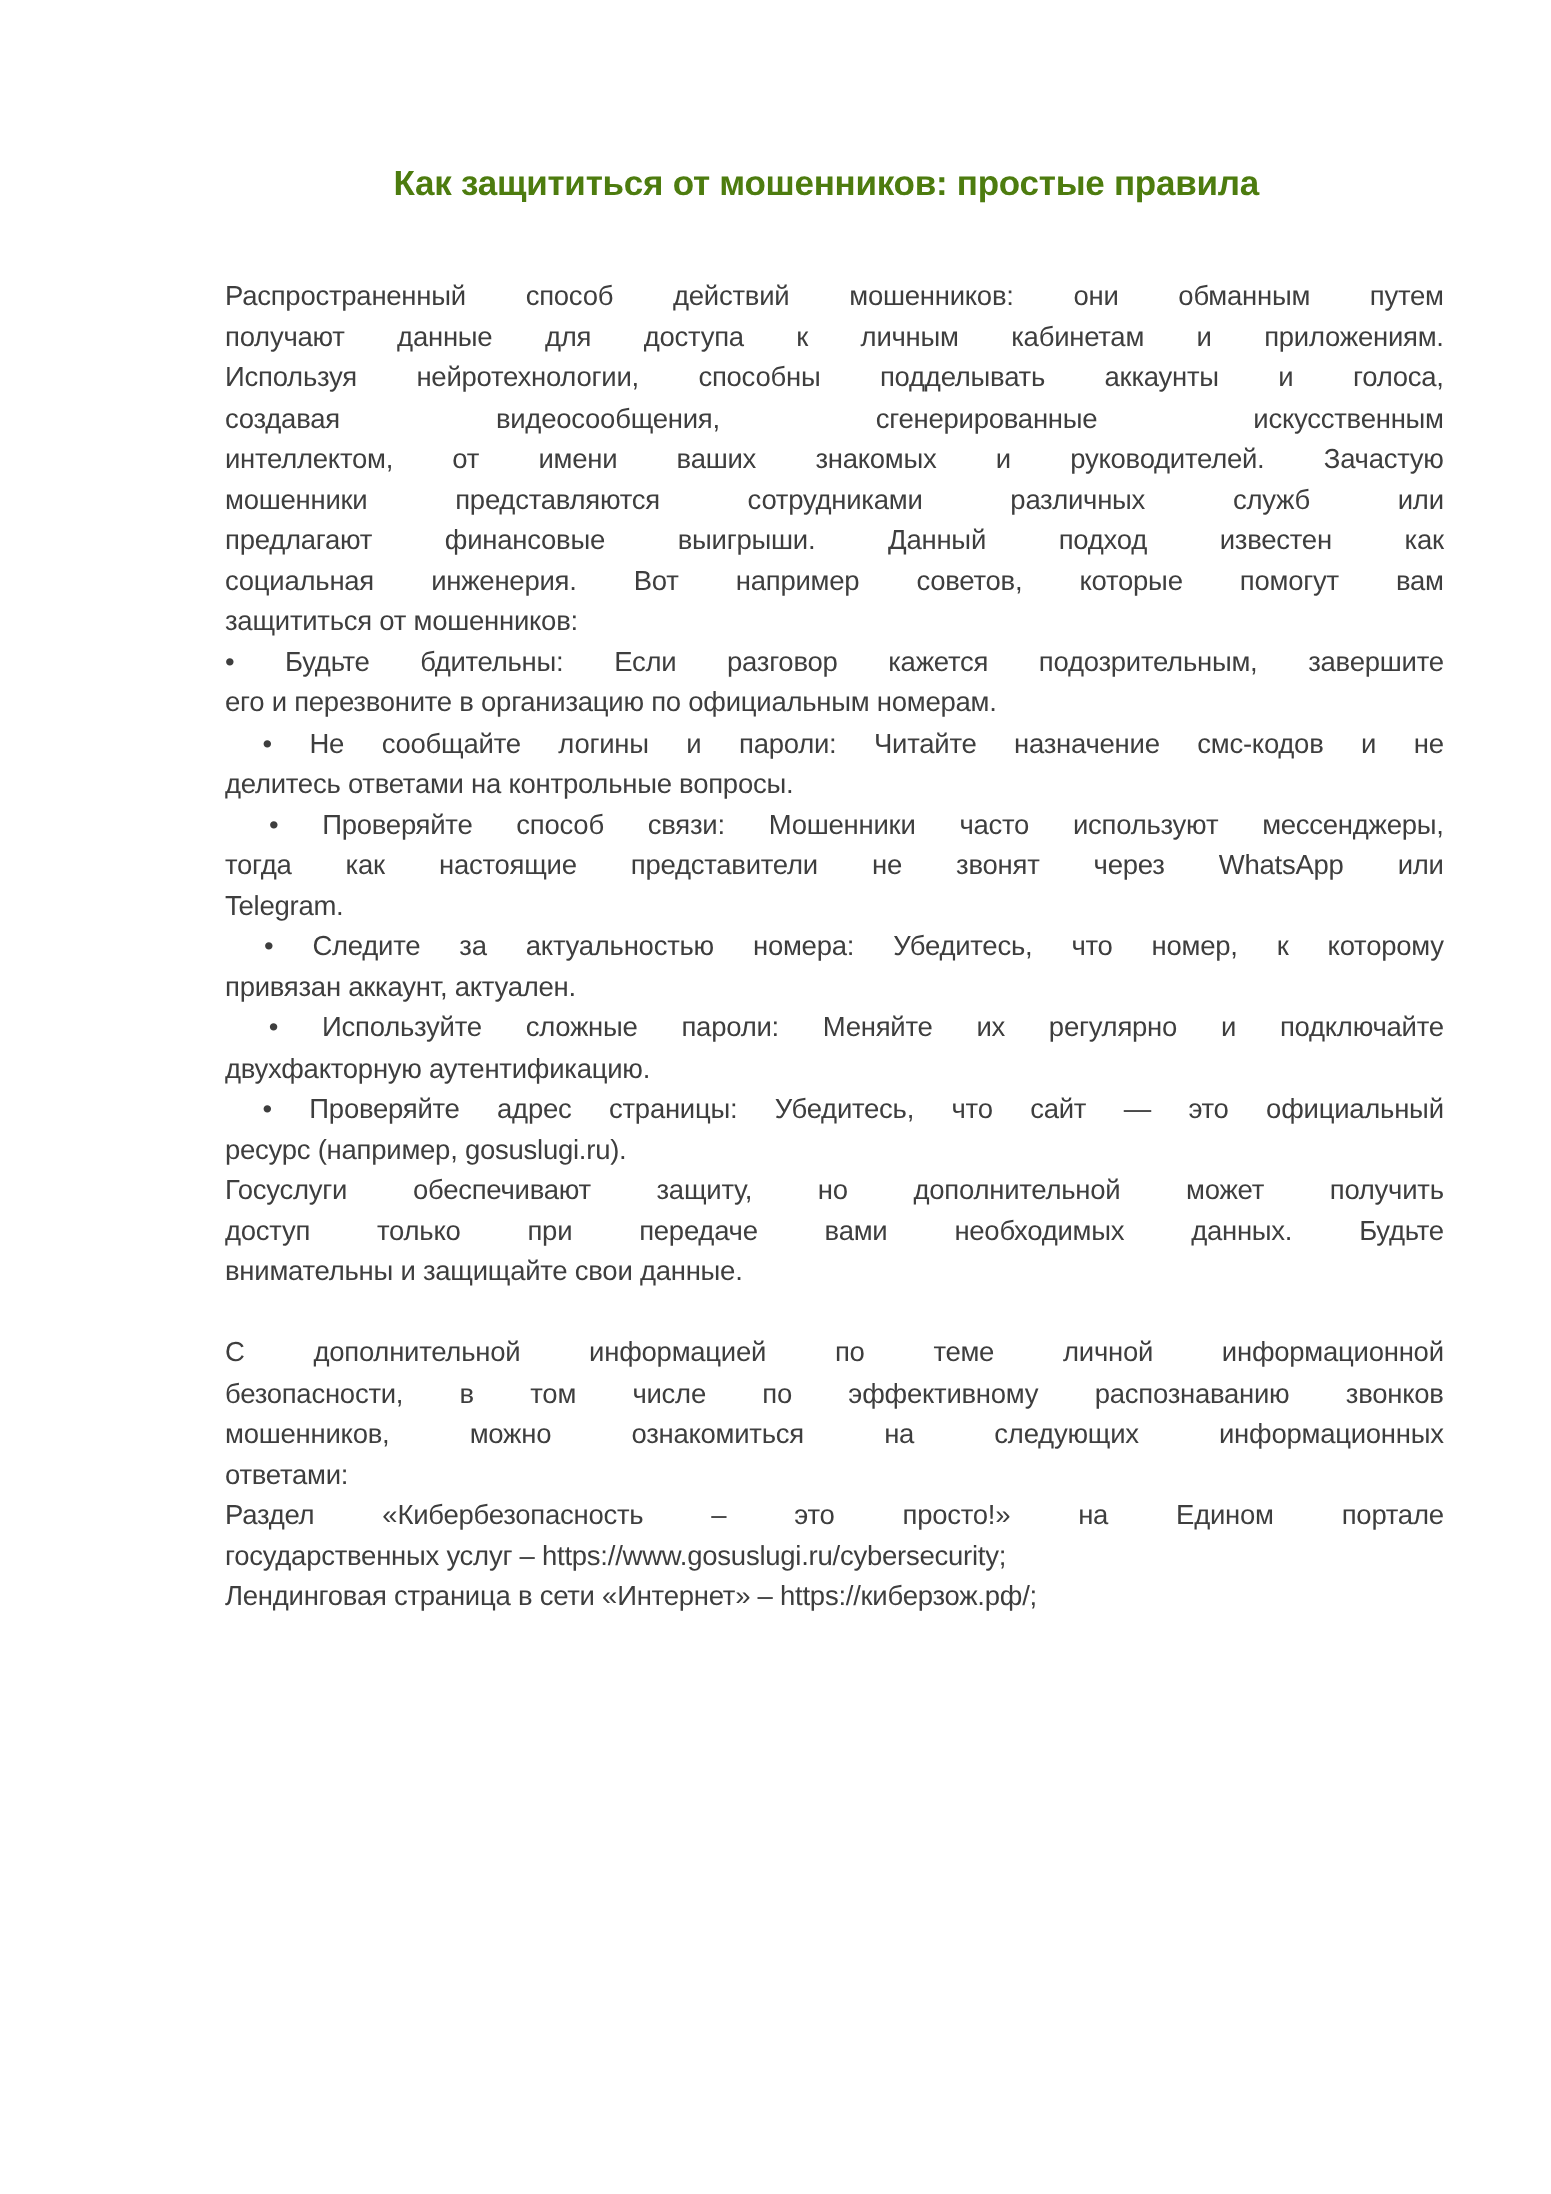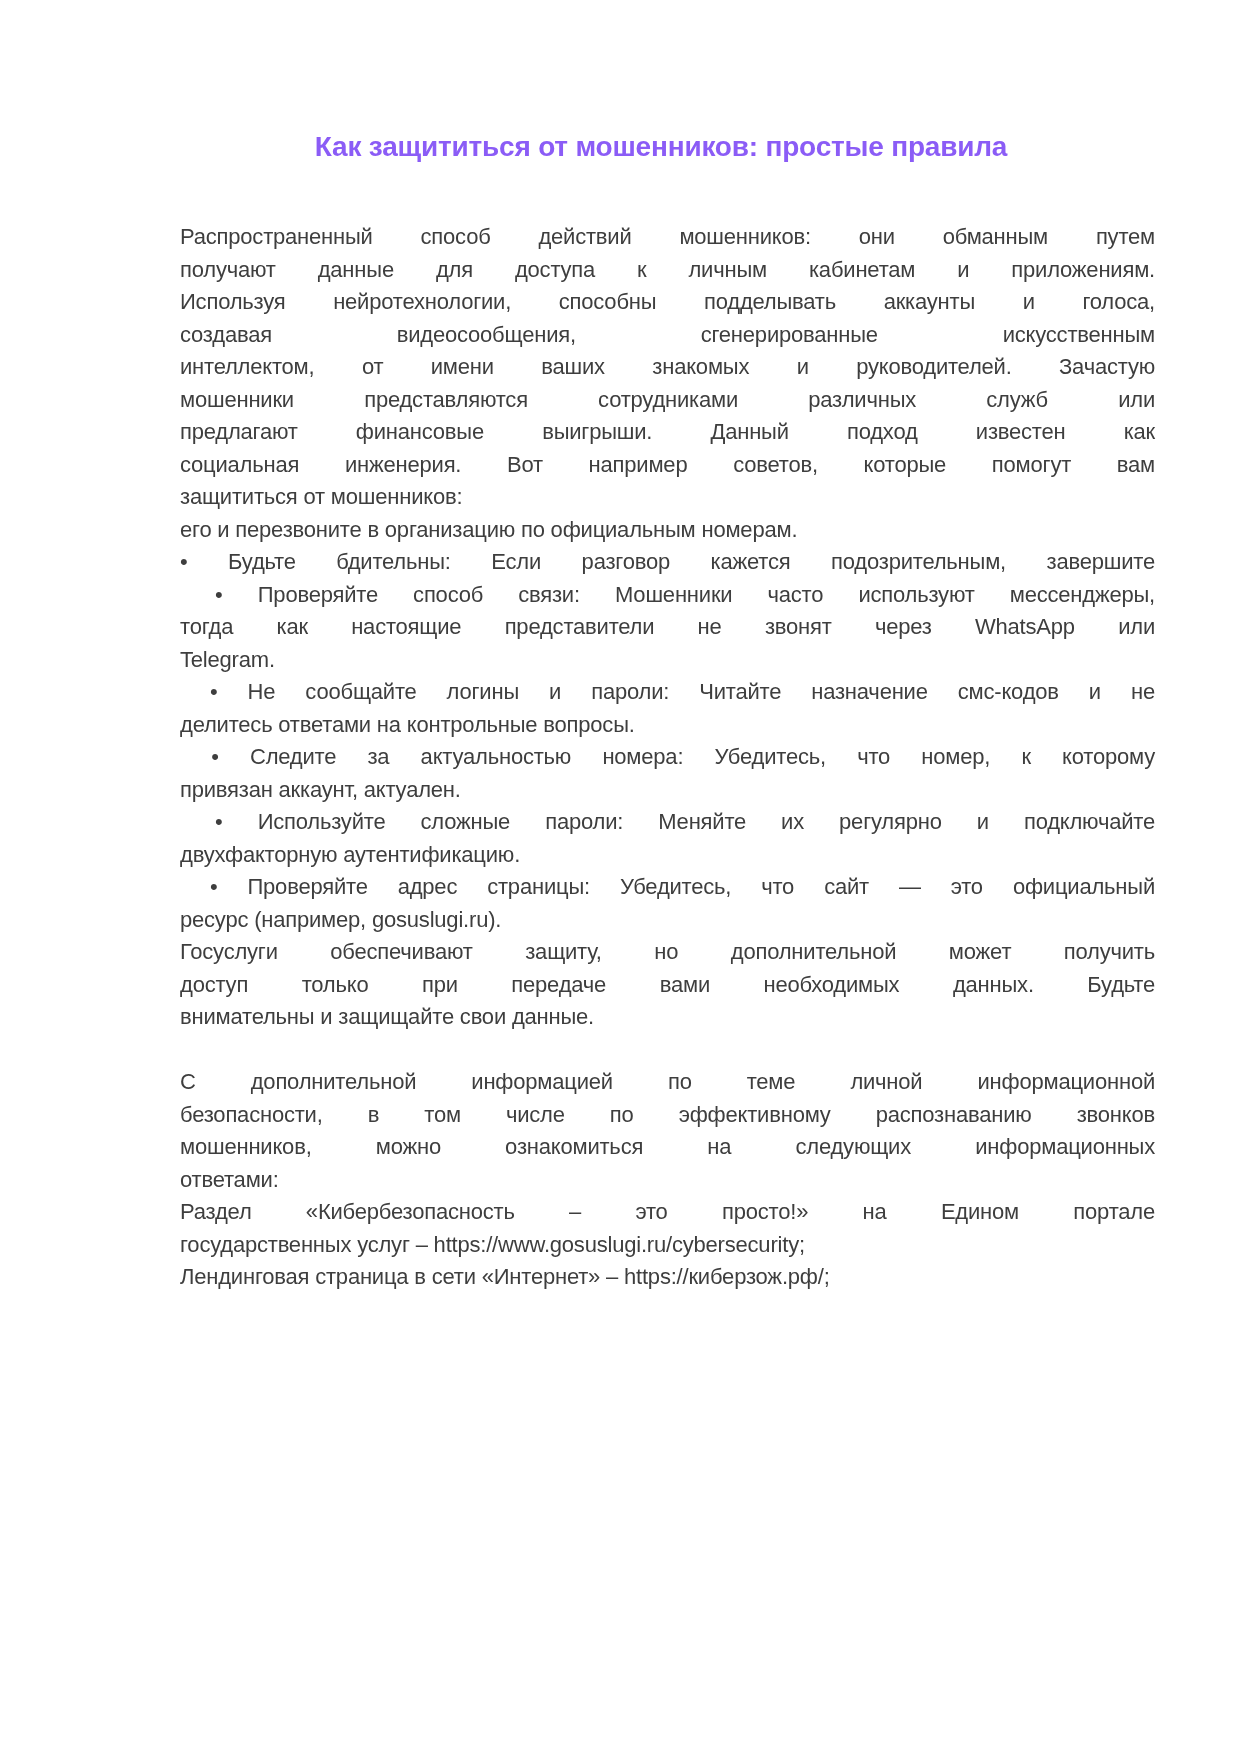--- a/index.html
+++ b/index.html
@@ -21,21 +21,21 @@
     top: 0;
     width: 988px;
   }
   .doc-title {
     margin: 130px 0 0 0;
     padding: 0;
     font-size: 28px;
     line-height: 33px;
     font-weight: bold;
     text-align: center;
-    color: #8b5cf6;
+    color: #4d7c0f;
     letter-spacing: -0.2px;
   }
   .doc-body {
     margin-top: 58px;
   }
   p.para {
     margin: 0;
     padding: 0;
   }
   p.para.gap-before {
@@ -69,31 +69,31 @@
           <span class="line">получают данные для доступа к личным кабинетам и приложениям.</span>
           <span class="line">Используя нейротехнологии, способны подделывать аккаунты и голоса,</span>
           <span class="line">создавая видеосообщения, сгенерированные искусственным</span>
           <span class="line">интеллектом, от имени ваших знакомых и руководителей. Зачастую</span>
           <span class="line">мошенники представляются сотрудниками различных служб или</span>
           <span class="line">предлагают финансовые выигрыши. Данный подход известен как</span>
           <span class="line">социальная инженерия. Вот например советов, которые помогут вам</span>
           <span class="line last">защититься от мошенников:</span>
         </p>
         <p class="para">
+          <span class="line">• Будьте бдительны: Если разговор кажется подозрительным, завершите</span>
           <span class="line last">его и перезвоните в организацию по официальным номерам.</span>
-          <span class="line">• Будьте бдительны: Если разговор кажется подозрительным, завершите</span>
+        </p>
+        <p class="para">
+          <span class="line">&nbsp;• Не сообщайте логины и пароли: Читайте назначение смс-кодов и не</span>
+          <span class="line last">делитесь ответами на контрольные вопросы.</span>
         </p>
         <p class="para">
           <span class="line">&nbsp;• Проверяйте способ связи: Мошенники часто используют мессенджеры,</span>
           <span class="line">тогда как настоящие представители не звонят через WhatsApp или</span>
           <span class="line last">Telegram.</span>
-        </p>
-        <p class="para">
-          <span class="line">&nbsp;• Не сообщайте логины и пароли: Читайте назначение смс-кодов и не</span>
-          <span class="line last">делитесь ответами на контрольные вопросы.</span>
         </p>
         <p class="para">
           <span class="line">&nbsp;• Следите за актуальностью номера: Убедитесь, что номер, к которому</span>
           <span class="line last">привязан аккаунт, актуален.</span>
         </p>
         <p class="para">
           <span class="line">&nbsp;• Используйте сложные пароли: Меняйте их регулярно и подключайте</span>
           <span class="line last">двухфакторную аутентификацию.</span>
         </p>
         <p class="para">

